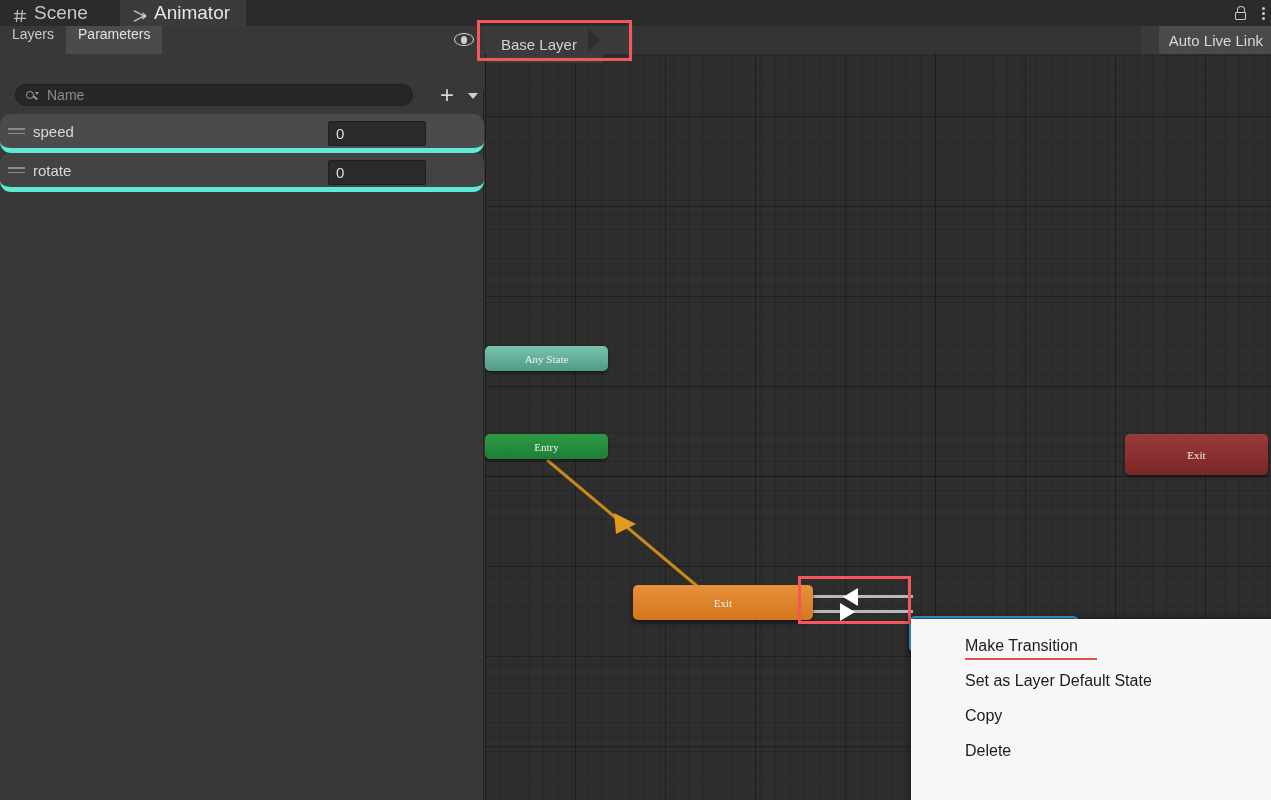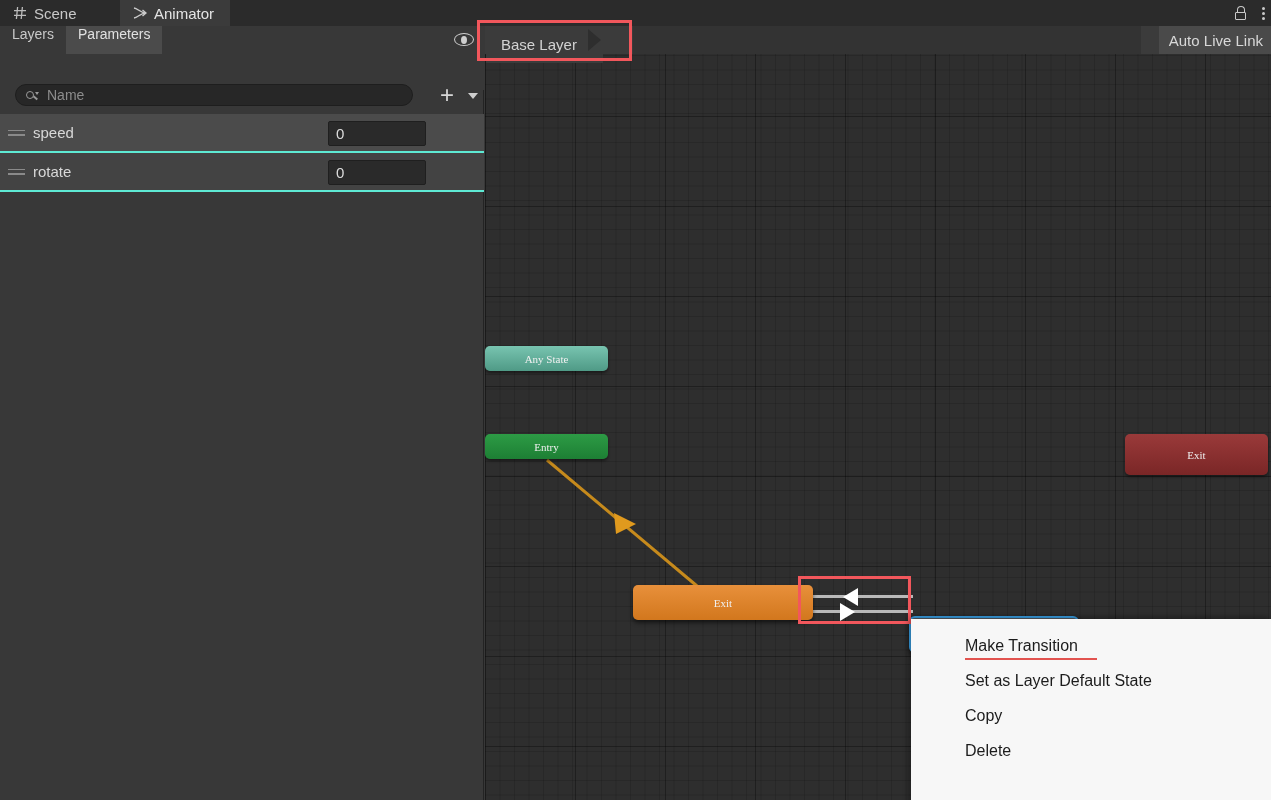--- a/index.html
+++ b/index.html
@@ -13,21 +13,21 @@
 
   
   .winbar {
     position:absolute; left:0; top:0; width:1271px; height:26px;
     background:#2b2b2b;
   }
   .wtab {
     position:absolute; top:0; height:26px;
     display:flex; align-items:center; gap:7px;
     padding:0 16px 0 13px;
-    color:#c8c8c8; font-size:15px;
+    color:#c8c8c8; font-size:19px;
   }
   .wtab.active { background:#3b3b3b; color:#e4e4e4; }
   .wtab .tico { display:inline-block; width:14px; height:14px; position:relative; opacity:.92; }
   .winbar-right {
     position:absolute; right:6px; top:0; height:26px;
     display:flex; align-items:center; gap:13px;
   }
   .lock-ico { width:14px; height:15px; position:relative; }
   .lock-ico .shk {
     position:absolute; left:3px; top:0; width:8px; height:7px;
@@ -97,21 +97,22 @@
   }
   .caretdn {
     position:absolute; left:468px; top:67px; width:0; height:0;
     border-left:5px solid transparent; border-right:5px solid transparent;
     border-top:6px solid #cfcfcf;
   }
 
   .paramrow {
     position:absolute; left:0; width:484px; height:39px;
     display:flex; align-items:center;
-    border-bottom:2px solid #5eead4;
+    border-bottom:5px solid #5eead4;
+    border-radius:11px;
   }
   .paramrow.r0 { top:88px; background:#4b4b4b; }
   .paramrow.r1 { top:127px; background:#434343; }
   .grip {
     width:20px; margin-left:8px; display:flex; flex-direction:column; gap:3px;
   }
   .grip i { display:block; height:1.5px; background:#8a8a8a; width:17px; }
   .pname { color:#d8d8d8; font-size:15px; margin-left:5px; }
   .pval {
     position:absolute; right:58px; top:7px; width:98px; height:25px;

